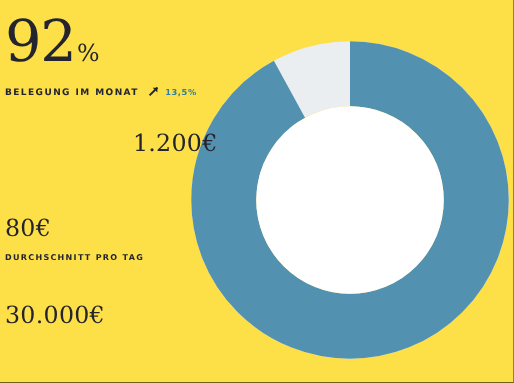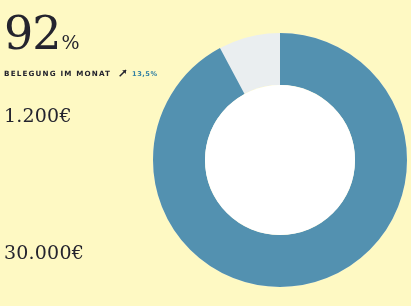--- a/index.html
+++ b/index.html
@@ -8,21 +8,21 @@
     width: 411px;
     height: 306px;
     background: #000000;
     overflow: hidden;
   }
 
   #stage {
     position: relative;
     width: 411px;
     height: 306px;
-    background: #fef9c3;
+    background: #fde047;
     font-family: "Liberation Sans", sans-serif;
   }
 
   
   #donut-wrap {
     position: absolute;
     left: 152px;
     top: 32px;
     width: 256px;
     height: 256px;
@@ -90,21 +90,21 @@
   .trend-value {
     font-family: "DejaVu Sans", "Liberation Sans", sans-serif;
     font-weight: bold;
     font-size: 6.6px;
     letter-spacing: 0.5px;
     color: #2f7fa3;
     margin-left: 4px;
   }
 
   
-  #stat-avg-month { top: 106px; }
+  #stat-avg-month { top: 106px; text-align: right; }
   #stat-avg-day   { top: 174px; }
   #stat-total     { top: 243px; }
 
   #stat-avg-month .stat-value,
   #stat-avg-day .stat-value,
   #stat-total .stat-value {
     font-size: 19px;
     font-weight: normal;
     letter-spacing: 0.2px;
   }
@@ -148,19 +148,23 @@
           </span>
           <span class="trend-value">13,5%</span>
         </span>
       </div>
     </div>
 
     <div class="stat" id="stat-avg-month">
       <div class="stat-value">1.200€</div>
     </div>
 
+    <div class="stat" id="stat-avg-day">
+      <div class="stat-value">80€</div>
+      <div class="stat-label">DURCHSCHNITT PRO TAG</div>
+    </div>
 
     <div class="stat" id="stat-total">
       <div class="stat-value">30.000€</div>
     </div>
 
   </div>
 </div>
 
 </body></html>

